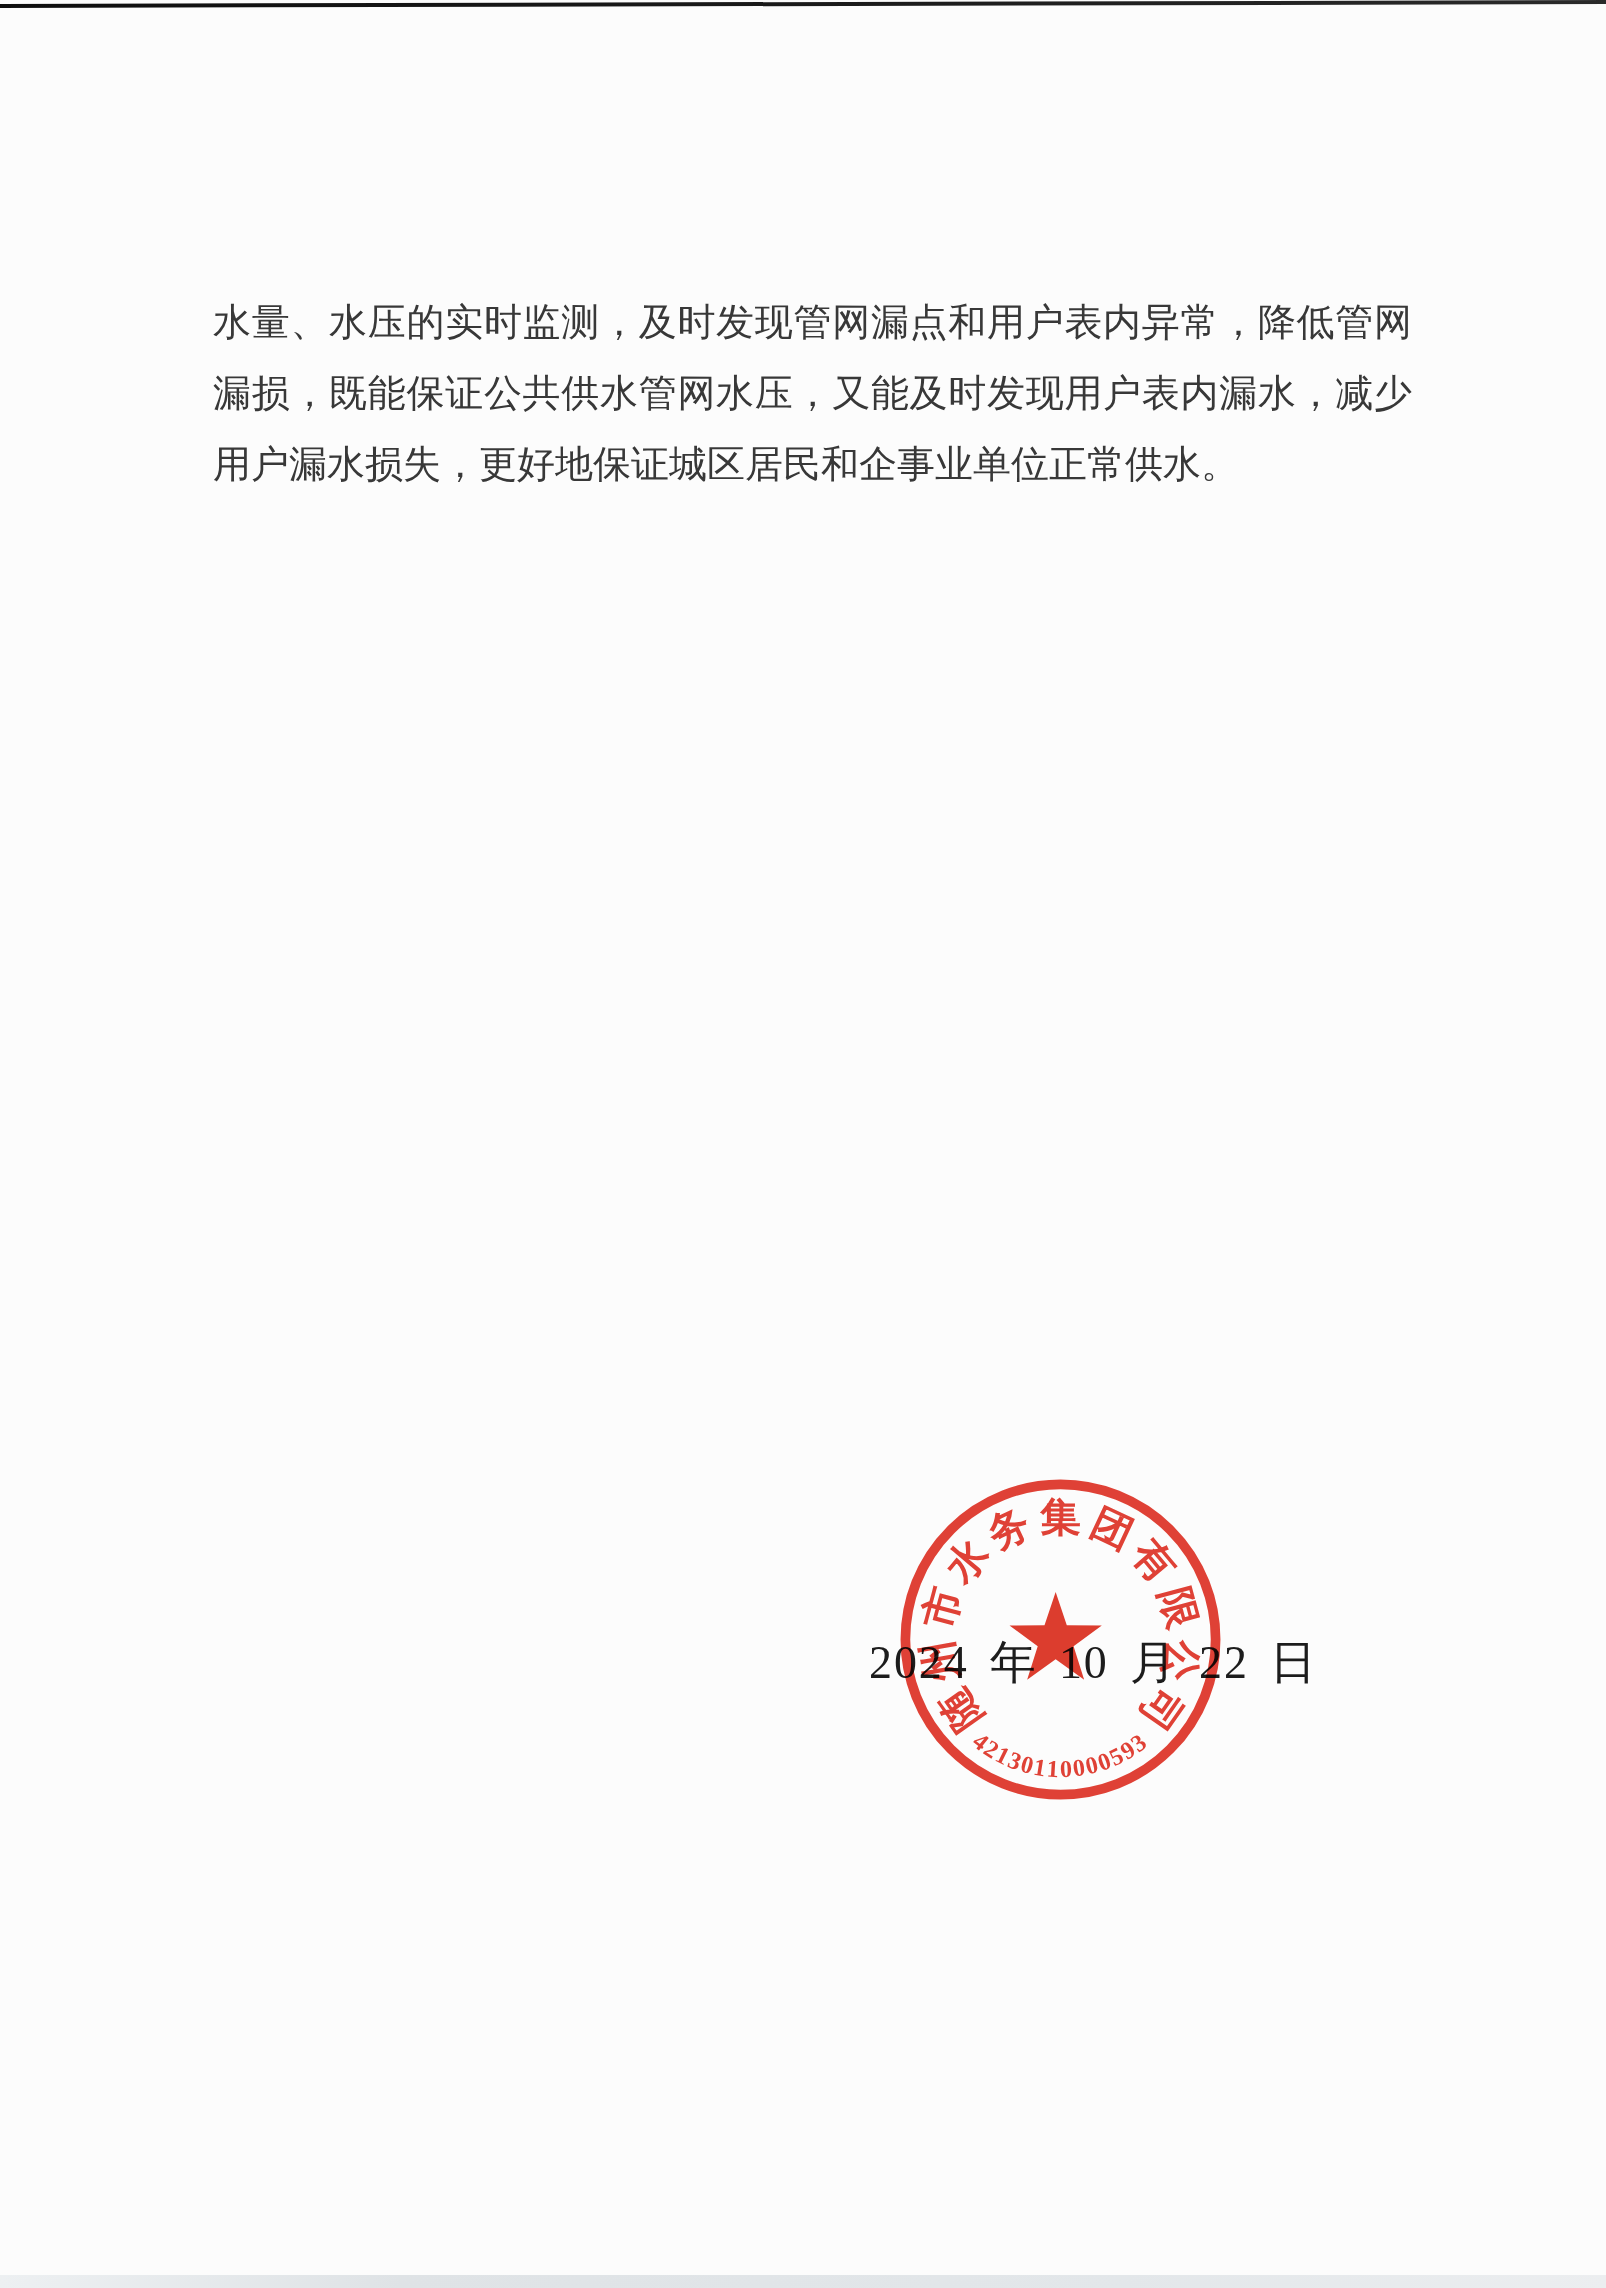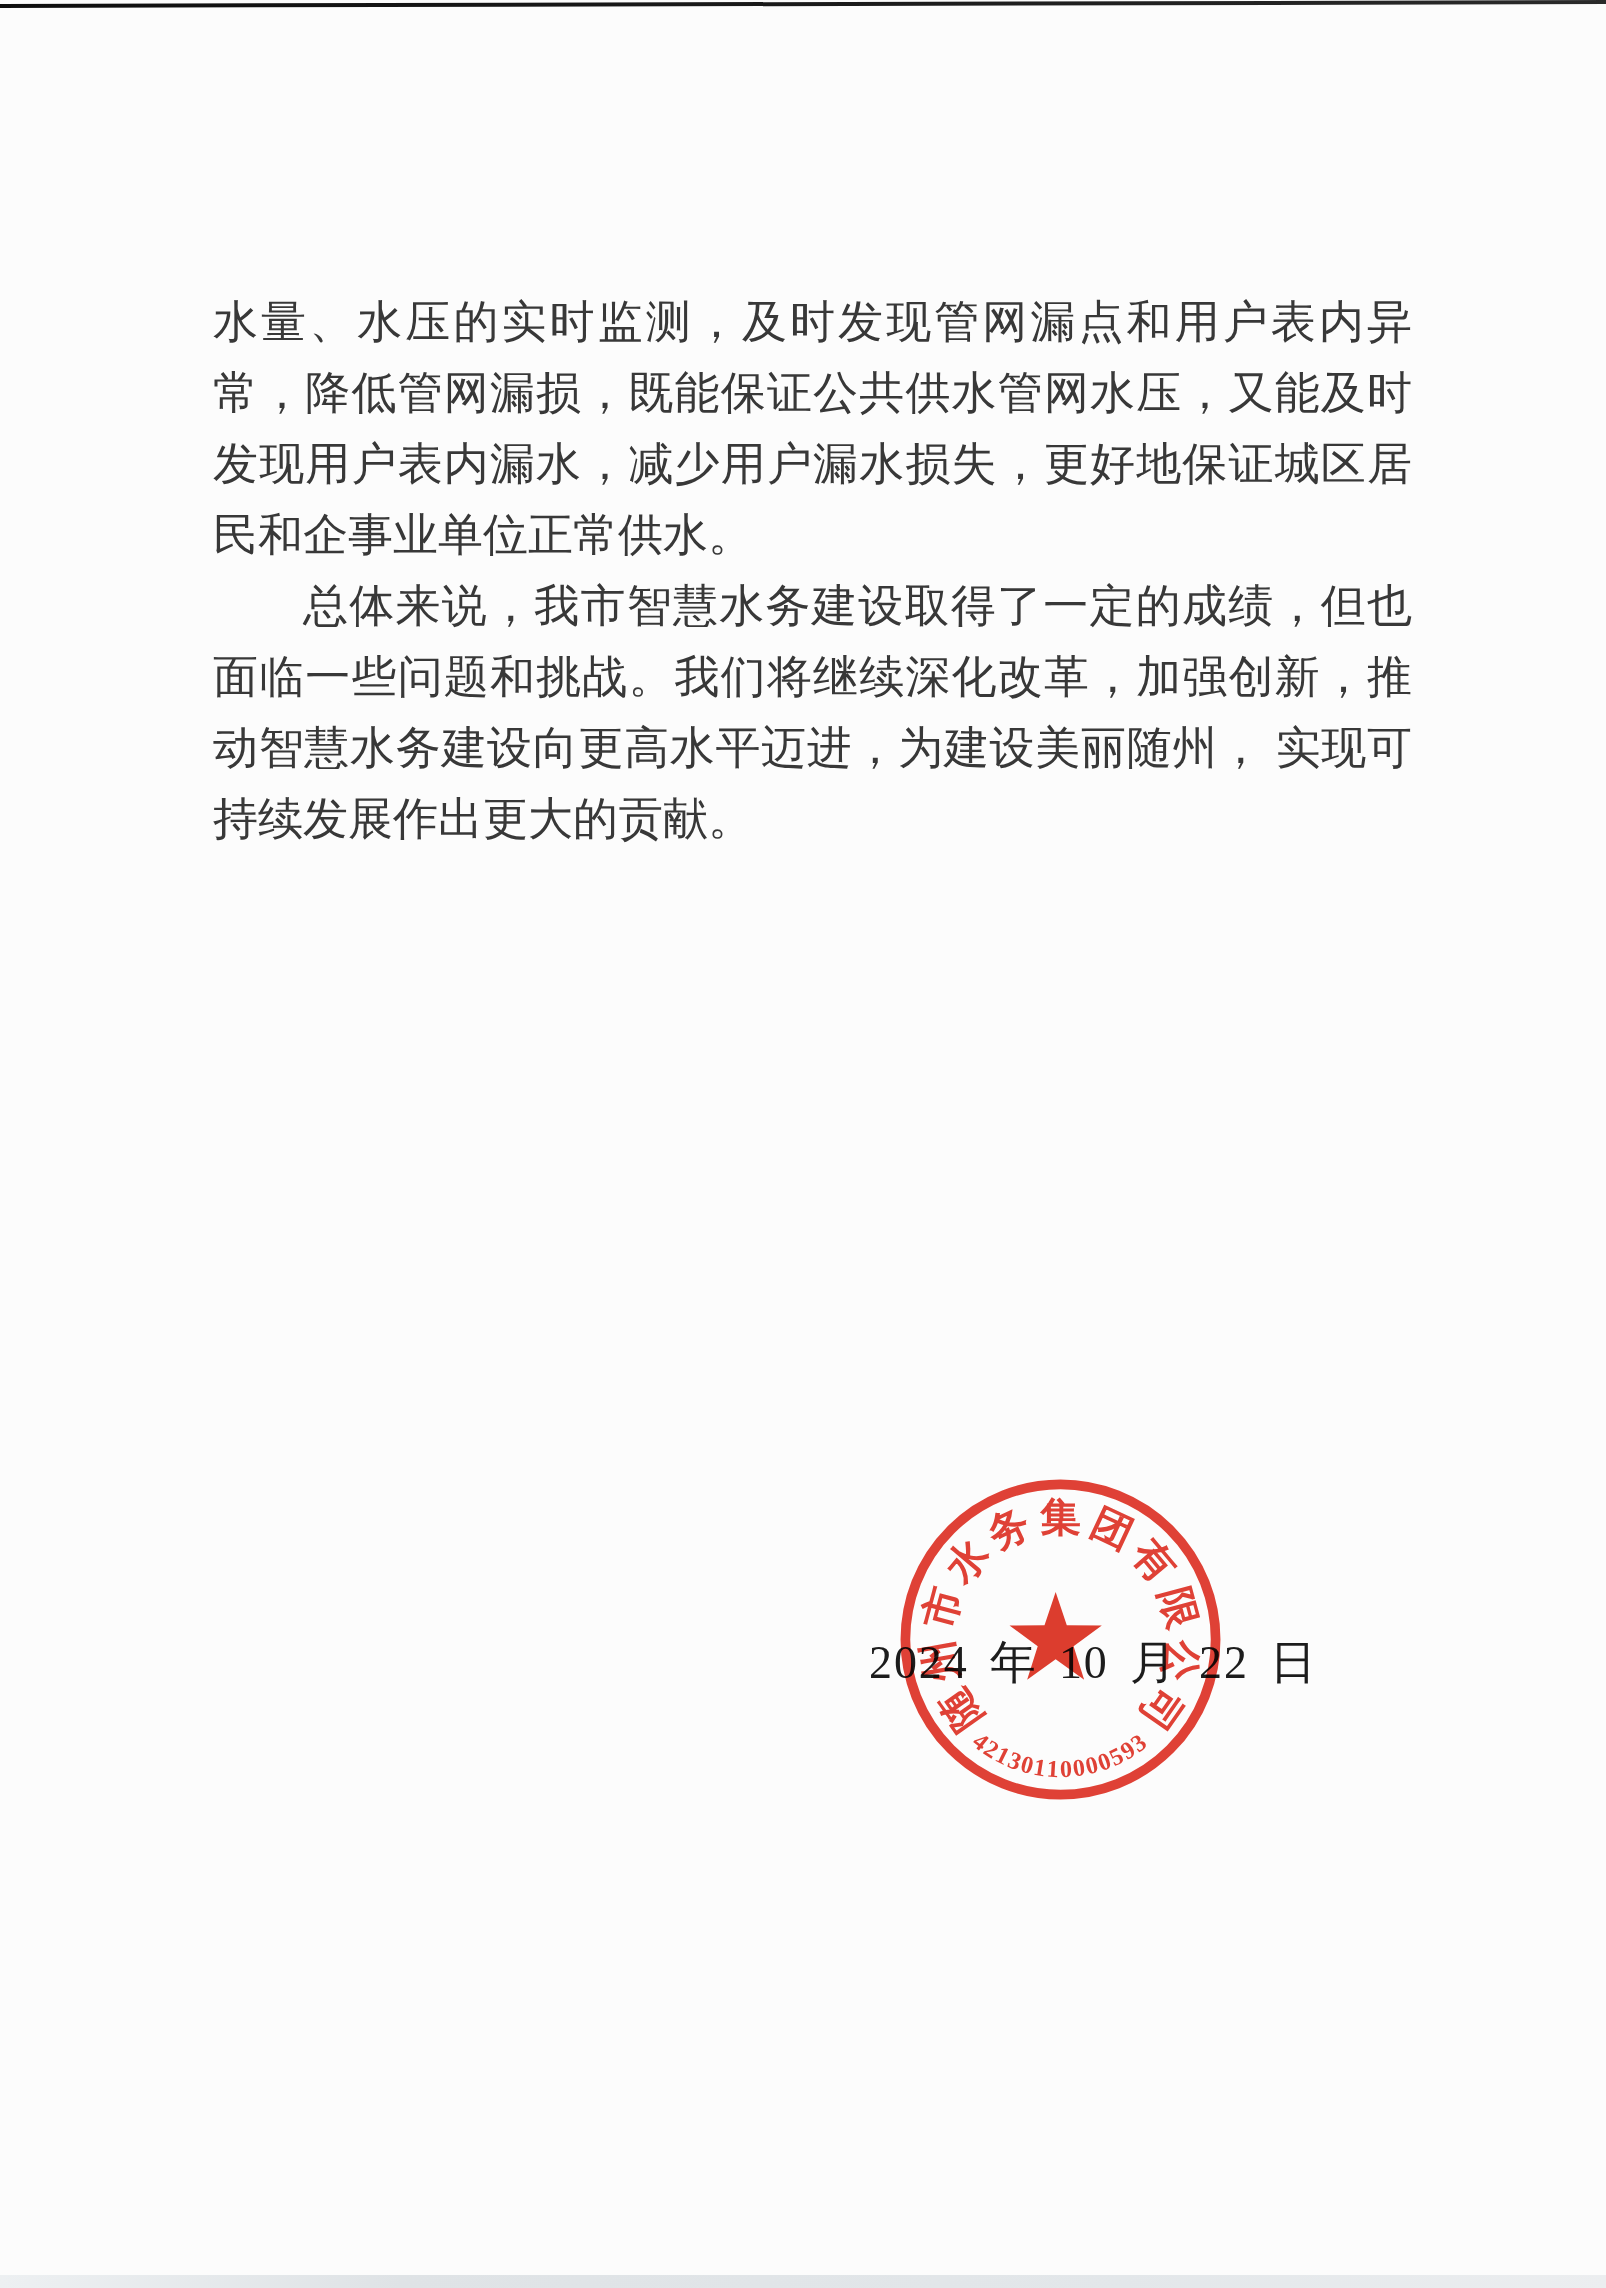--- a/index.html
+++ b/index.html
@@ -17,21 +17,21 @@
     font-family:"Liberation Serif","DejaVu Serif",serif;
   }
   .top-edge{
     position:absolute;left:-3.9px;top:3.9px;width:1619px;height:3.9px;
     background:linear-gradient(to right,#0e0e0e,#1c1c1c 55%,#2a2a2a);
     transform:rotate(-0.14deg);
     transform-origin:left center;
   }
   .body-text{
     position:absolute;left:213px;top:287px;width:1199px;
-    font-size:45px;line-height:71px;color:var(--ink);
+    font-size:38px;line-height:71px;color:var(--ink);
     text-align:justify;
     letter-spacing:0;
     font-family:Liberation Serif, serif;
   }
   .body-text p{margin:0;text-indent:2em;}
   .body-text p.no-indent{text-indent:0;}
   .seal{
     position:absolute;left:886px;top:1465px;width:349px;height:349px;
     mix-blend-mode:multiply;
     opacity:0.92;
@@ -61,21 +61,20 @@
 </style>
 </head>
 <body>
 
 <div class="page">
 
   <div class="top-edge"></div>
 
   <div class="body-text">
     <p class="no-indent">水量、水压的实时监测，及时发现管网漏点和用户表内异常，降低管网漏损，既能保证公共供水管网水压，又能及时发现用户表内漏水，减少用户漏水损失，更好地保证城区居民和企事业单位正常供水。</p>
-    <p>总体来说，我市智慧水务建设取得了一定的成绩，但也面临一些问题和挑战。我们将继续深化改革，加强创新，推动智慧水务建设向更高水平迈进，为建设美丽随州， 实现可持续发展作出更大的贡献。</p>
   </div>
 
   <div class="date">2024 年 10 月 22 日</div>
 
   <div class="seal">
     <svg viewBox="0 0 360 360" xmlns="http://www.w3.org/2000/svg">
       <circle class="seal-ring" cx="180" cy="180" r="160"></circle>
       <polygon class="seal-star" points="175,131 186.5,165.2 222.6,165.6 193.5,187 204.4,221.5 175,200.5 145.6,221.5 156.5,187 127.4,165.6 163.5,165.2"></polygon>
       <g id="seal-company-chars">
           <text class="seal-char" x="180" y="68" text-anchor="middle" transform="rotate(-125 180 180)">随</text>

